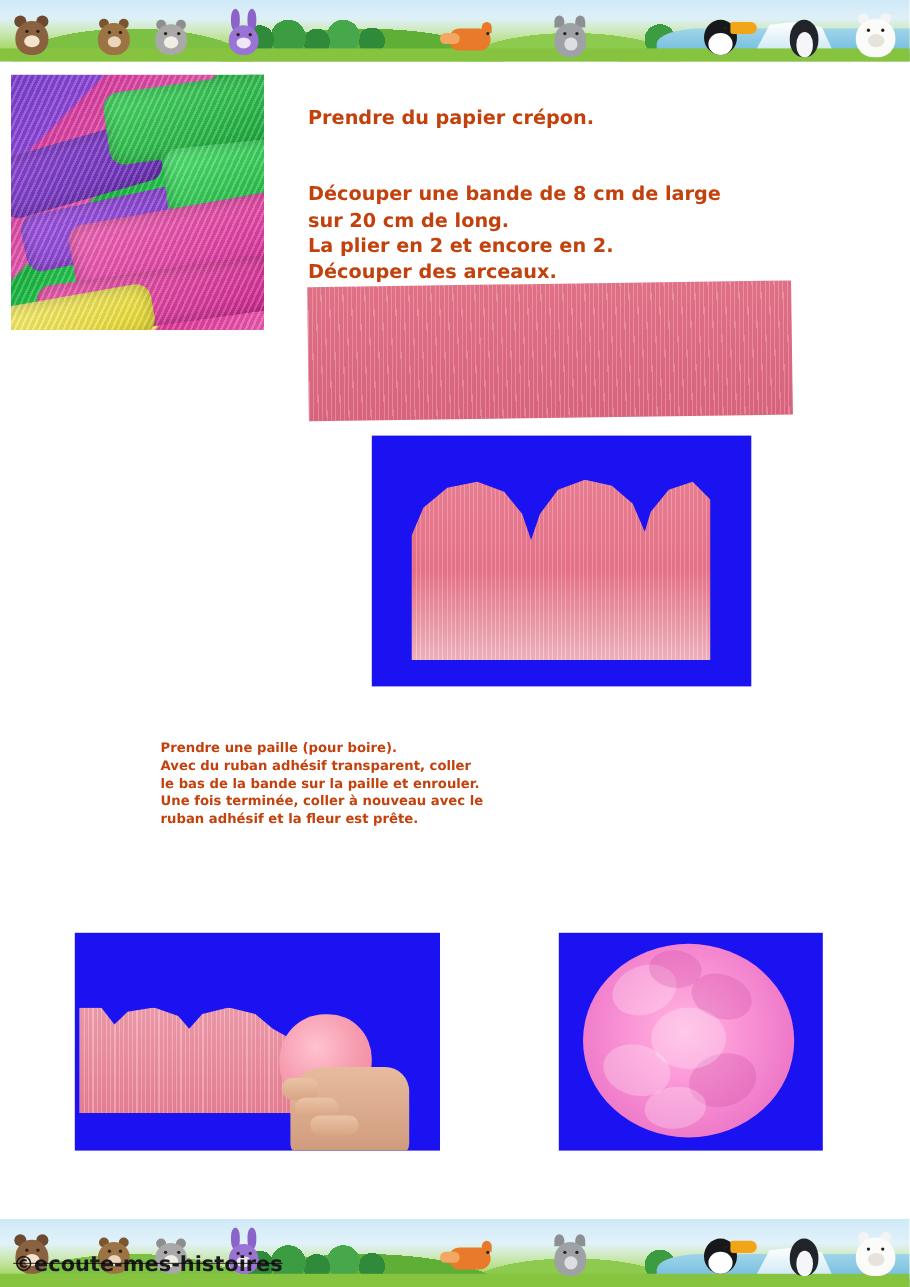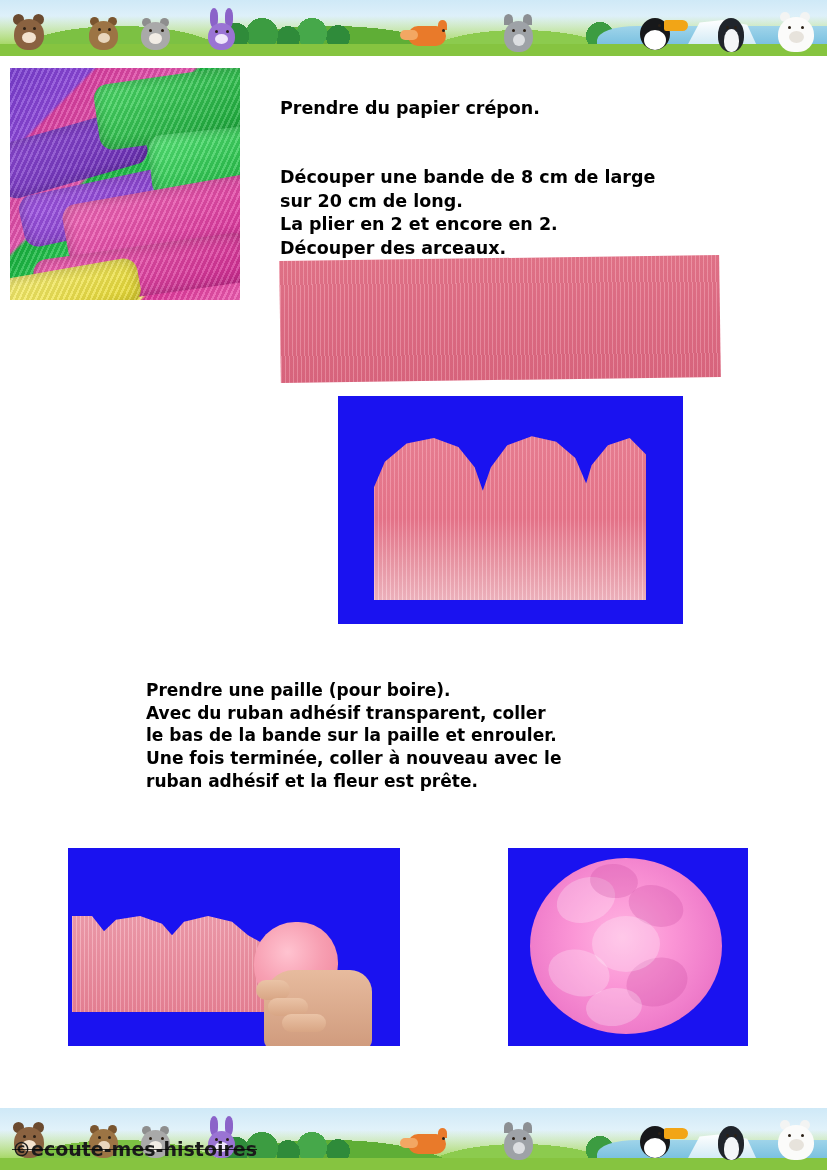--- a/index.html
+++ b/index.html
@@ -210,33 +210,33 @@
     background: rgba(255,255,255,.25);
   }
   #photo-flower .petal.dark {
     background: rgba(190,60,150,.22);
   }
 
   
   .text-block {
     position: absolute;
     font-weight: bold;
-    color: #000000;
+    color: #c2410c;
     line-height: 1.34;
     white-space: pre-line;
   }
   #text-step1 {
     left: 280px; top: 74px;
     font-size: 17.5px;
     width: 520px;
   }
   #text-step1 .line-first { display: block; margin-bottom: 22px; }
   #text-step2 {
     left: 146px; top: 656px;
-    font-size: 17px;
+    font-size: 12px;
     width: 600px;
   }
 
   
   #credit {
     position: absolute;
     left: 12px;
     bottom: 10px;
     font-size: 19px;
     font-weight: bold;

